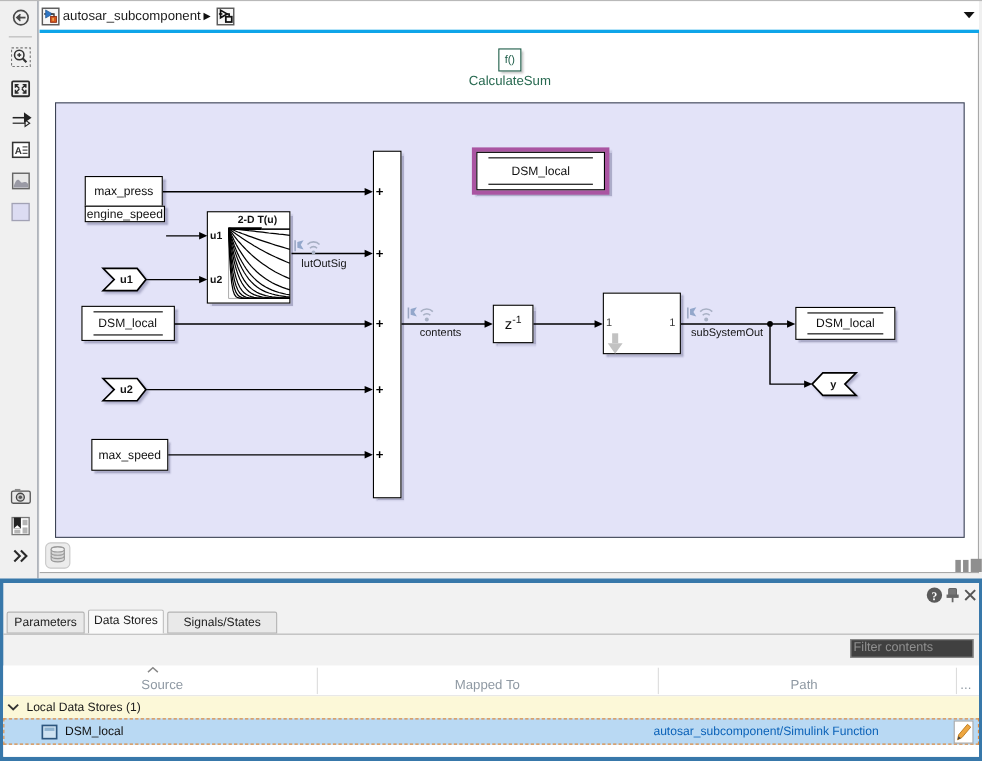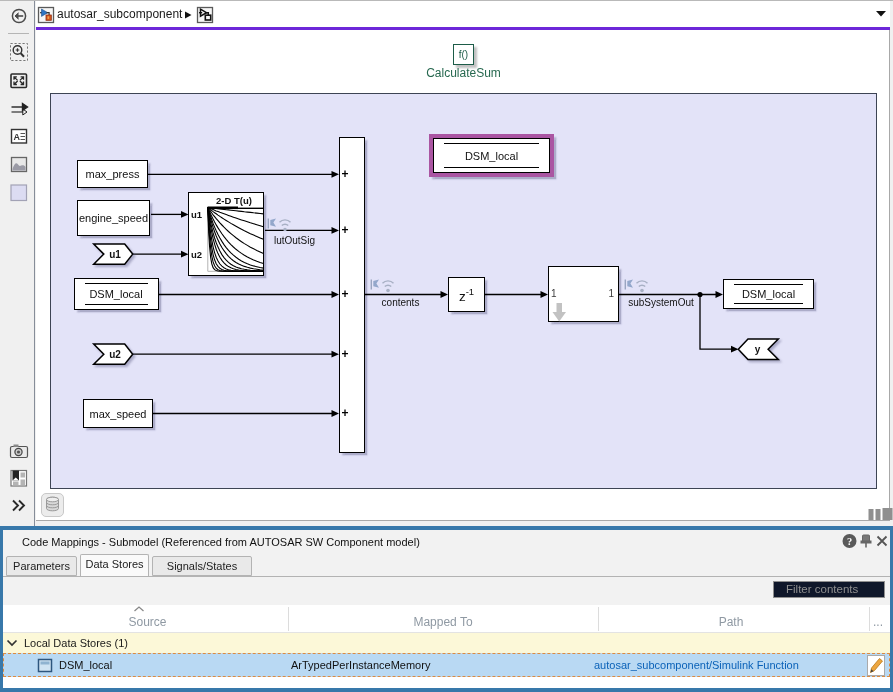--- a/index.html
+++ b/index.html
@@ -1,35 +1,35 @@
 <!DOCTYPE html>
 <html><head><meta charset="utf-8">
 <style>
 *{margin:0;padding:0;box-sizing:border-box}
 html,body{width:893px;height:692px;overflow:hidden;background:#f0f0f0;
 font-family:"Liberation Sans",sans-serif;position:relative}
 .abs{position:absolute}
 #toolbar{left:0;top:0;width:35px;height:526px;background:#f0f0f0;border-right:1px solid #868d99}
-#crumb{left:36px;top:0;width:854px;height:30px;background:#fff;border-bottom:3px solid #6d28d9}
+#crumb{left:36px;top:0;width:854px;height:30px;background:#fff;border-bottom:3px solid #0ea5e9}
 #crumb .t{position:absolute;top:0;height:27px;line-height:28px;font-size:12px;color:#1a1a1a;white-space:nowrap}
 #canvas{left:36px;top:30px;width:854px;height:491px;background:#fff;border-right:1px solid #a8a8a8;border-bottom:1px solid #a8a8a8}
 #lav{position:absolute;left:14px;top:63px;width:827px;height:396px;background:#e3e3f8;border:1.5px solid #3d4454}
 .blk{position:absolute;background:#fff;border:1.3px solid #000;box-shadow:2.5px 2.5px 1.5px rgba(96,96,135,.42);font-size:11px;color:#111;display:flex;align-items:center;justify-content:center;white-space:nowrap}
 .dsl:before,.dsl:after{content:"";position:absolute;left:10px;right:10px;height:1.4px;background:#000}
 .dsl:before{top:4px}
 .dsl:after{bottom:4px}
 .lbl{position:absolute;font-size:10px;color:#141414;white-space:nowrap;transform:translateX(-50%)}
 #fblk{position:absolute;left:417px;top:14px;width:21px;height:21px;background:#fff;border:1.8px solid #1d5c48;box-shadow:2.5px 2.5px 2px rgba(120,120,120,.45);color:#1d5c48;font-size:10px;display:flex;align-items:center;justify-content:center}
 #flbl{left:427.5px;top:36px;transform:translateX(-50%);font-size:12px;color:#26684f;white-space:nowrap;position:absolute}
 #panel{left:0;top:526px;width:893px;height:166px;background:#f2f2f2;border:3px solid #3878aa;border-top-width:4px;border-bottom-width:4px}
 #ptitle{left:19px;top:6px;font-size:11px;color:#111;position:absolute;white-space:nowrap}
 .tab{position:absolute;top:26px;height:20px;background:#e9e9e9;border:1px solid #b3b3b3;font-size:11px;color:#222;text-align:center;line-height:19px;border-radius:2px 2px 0 0}
 #tabbar{position:absolute;left:0px;top:45.5px;width:887px;height:1px;background:#b3b3b3}
 #tabDS{top:24px;height:22px;background:#fafafa;border-bottom:none;z-index:2}
-#filter{position:absolute;left:770px;top:50.5px;width:112px;height:17px;background:#0f172a;border:1px solid #8f8f8f;font-size:11.5px;color:#909090;line-height:15px;padding-left:12px}
+#filter{position:absolute;left:770px;top:50.5px;width:112px;height:17px;background:#404040;border:1px solid #8f8f8f;font-size:11.5px;color:#909090;line-height:15px;padding-left:2px}
 #table{position:absolute;left:0;top:75px;width:887px;height:83px;background:#fff}
 .hdr{position:absolute;top:10px;font-size:12px;color:#8f99a3;transform:translateX(-50%)}
 .vsep{position:absolute;top:2px;height:24px;width:1px;background:#dcdcdc}
 #yrow{position:absolute;left:0;top:28px;width:887px;height:20px;background:#fcf8d8;font-size:11px;color:#1a1a1a;line-height:20px}
 #brow{position:absolute;left:0;top:48px;width:887px;height:24px;background:#b9d9f3;outline:1px dashed #dc8b41;outline-offset:-1.5px;font-size:11px;color:#111;line-height:24px}
 svg{position:absolute;left:0;top:0;overflow:visible}
 .link{color:#0b62b8}
 </style></head>
 <body>
 <div class="abs" id="toolbar"></div>
@@ -111,21 +111,21 @@
     <path d="M205.5 12.7 h2.8 v2.6" fill="none" stroke="#111" stroke-width="1.5"></path>
     <rect x="205.3" y="15.2" width="5.4" height="4.8" fill="none" stroke="#111" stroke-width="1.6"></rect>
   </g>
   <path d="M876 11 h10 l-5 5.5 z" fill="#111"></path>
 </svg>
 <div class="abs" id="canvas">
   <div id="fblk">f()</div>
   <div id="flbl">CalculateSum</div>
   <div id="lav"></div>
   <div class="blk" style="left:41px;top:130px;width:71px;height:28px">max_press</div>
-  <div class="blk" style="left:41px;top:170px;width:73px;height:36px">engine_speed</div>
+  <div class="blk" style="left:41px;top:157px;width:73px;height:15px">engine_speed</div>
   <div class="blk dsl" style="left:37.5px;top:248px;width:85px;height:32px">DSM_local</div>
   <div class="blk" style="left:47px;top:369px;width:70px;height:29px">max_speed</div>
   <div class="blk" style="left:303px;top:107px;width:26px;height:316px"></div>
   <div class="blk" style="left:152px;top:161.5px;width:76px;height:84.5px"></div>
   <div style="position:absolute;left:393px;top:104px;width:125px;height:43px;background:#aa55a2;box-shadow:2.5px 2.5px 1.5px rgba(96,96,135,.42)"></div>
   <div class="blk dsl" style="left:397px;top:108px;width:117px;height:35px;box-shadow:none">DSM_local</div>
   <div class="blk" style="left:412px;top:247px;width:37px;height:35px">
       <span><span style="font-size:13.5px">z</span><span style="font-size:9.5px;vertical-align:5.5px">-1</span></span>
     </div>
   <div class="blk" style="left:512px;top:236px;width:71px;height:56px"></div>
@@ -237,41 +237,39 @@
     <ellipse cx="52.5" cy="499.5" rx="6" ry="2.3" fill="#eee" stroke="#999" stroke-width="1"></ellipse>
     <path d="M46.5 502.5 a6 2.3 0 0 0 12 0 M46.5 505.5 a6 2.3 0 0 0 12 0" fill="none" stroke="#999" stroke-width="1"></path>
   </g>
   <g fill="#8f8f8f">
     <rect x="868.5" y="509" width="5" height="11"></rect>
     <rect x="875.5" y="509" width="5" height="11"></rect>
     <rect x="882.5" y="508" width="10" height="12"></rect>
   </g>
 </svg>
 <div class="abs" id="panel">
-  <div id="ptitle">Code Mappings - Submodel (Referenced from AUTOSAR SW Component model)</div>
   <div class="tab" style="left:3px;width:71px">Parameters</div>
   <div class="tab" id="tabDS" style="left:77px;width:69px">Data Stores</div>
   <div class="tab" style="left:149px;width:100px">Signals/States</div>
   <div id="tabbar"></div>
   <div id="filter">Filter contents</div>
   <div id="table">
     <span class="hdr" style="left:144.5px">Source</span>
     <span class="hdr" style="left:440px">Mapped To</span>
     <span class="hdr" style="left:728px">Path</span>
     <span class="hdr" style="left:875px">...</span>
     <div class="vsep" style="left:285px"></div>
     <div class="vsep" style="left:595px"></div>
     <div class="vsep" style="left:866px"></div>
     <div style="position:absolute;left:0;top:27px;width:887px;height:1px;background:#e3e3e3"></div>
     <div id="yrow">
         <span style="position:absolute;left:21px">Local Data Stores (1)</span>
       </div>
     <div id="brow">
       <span style="position:absolute;left:56px">DSM_local</span>
-      <span style="position:absolute;left:288px">ArTypedPerInstanceMemory</span>
       <span class="link" style="position:absolute;left:591px">autosar_subcomponent/Simulink Function</span>
     </div>
   </div>
 </div>
 <svg width="893" height="692" viewBox="0 0 893 692" id="panelicons">
   <g>
     <circle cx="849.5" cy="541" r="7" fill="#5a5a5a"></circle>
     <text x="849.5" y="545" font-size="10.5" font-weight="bold" fill="#fff" text-anchor="middle" font-family="Liberation Serif">?</text>
   </g>
   <g stroke="#666" fill="#777">

